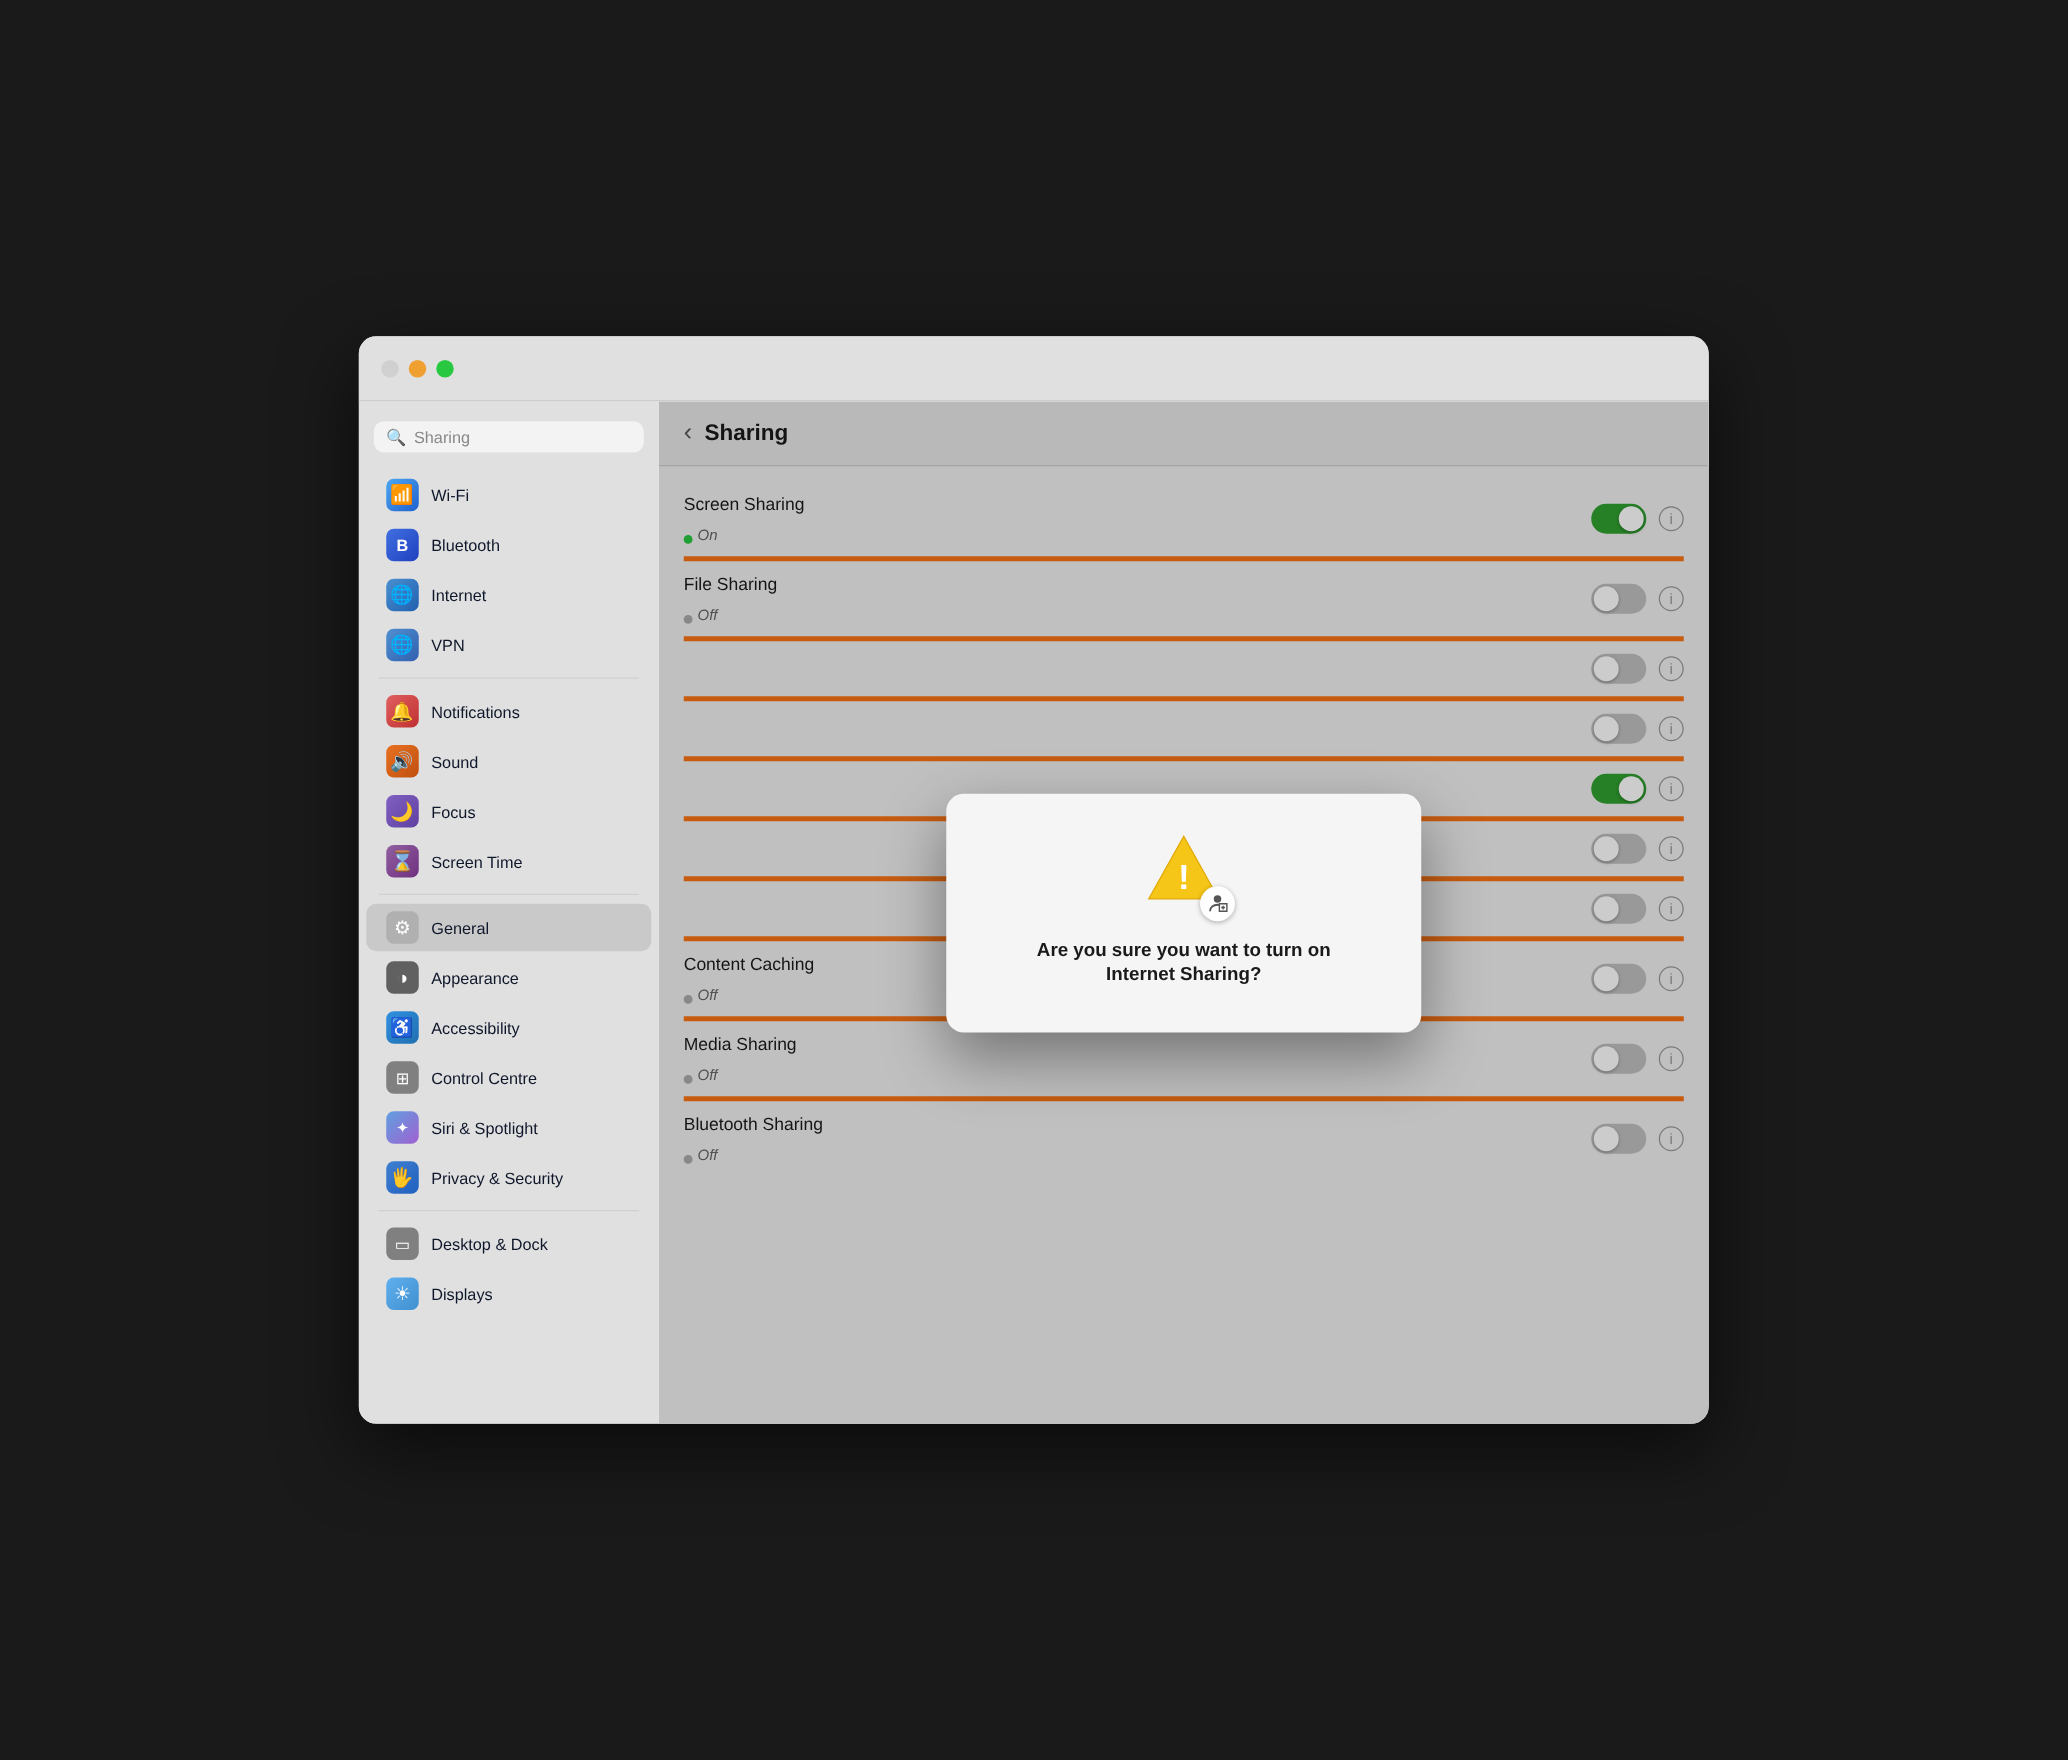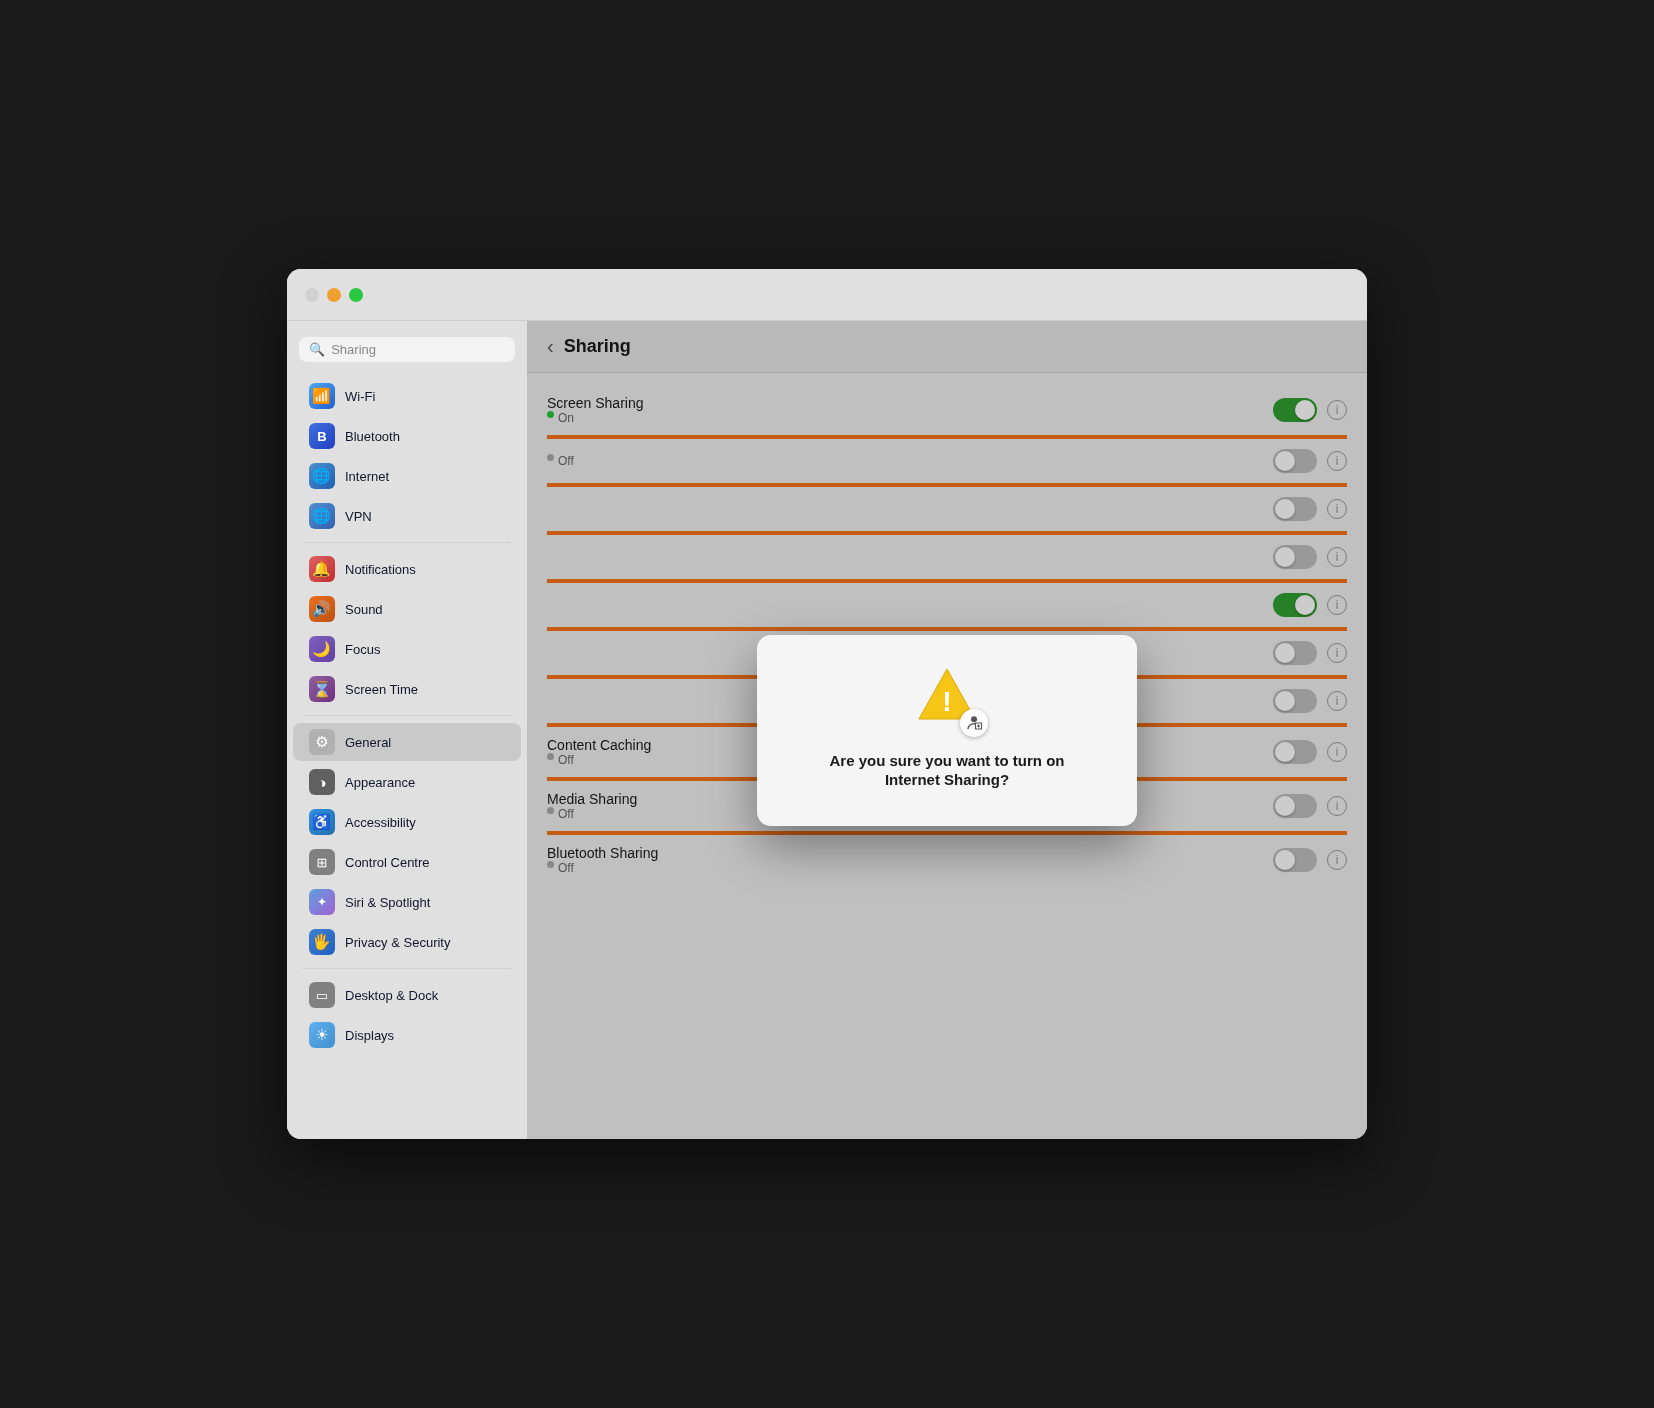--- a/index.html
+++ b/index.html
@@ -145,23 +145,24 @@
     .setting-info { flex: 1; }
     .setting-name {
       font-size: 14px;
       color: #1a1a1a;
       font-weight: 400;
     }
     .setting-status {
       font-size: 12px;
       color: #666;
       display: flex;
-      align-items: flex-start;
+      align-items: flex-end;
       gap: 4px;
-      margin-top: 0;
+      margin-top: 10px;
+      font-style: italic;
     }
     .status-dot {
       width: 7px;
       height: 7px;
       border-radius: 50%;
       display: inline-block;
     }
     .status-dot.green { background: #28c840; }
     .status-dot.gray { background: #aaa; }
     .setting-controls {
@@ -423,20 +424,21 @@
           <div class="setting-controls">
             <div class="toggle on">
                 <div class="toggle-knob"></div>
               </div>
             <button class="info-btn">i</button>
           </div>
         </div>
 
         <div class="setting-row">
           <div class="setting-info">
+            <div class="setting-name">File Sharing</div>
             <div class="setting-status">
               <span class="status-dot gray"></span>
               <span>Off</span>
             </div>
           </div>
           <div class="setting-controls">
             <div class="toggle off">
                 <div class="toggle-knob"></div>
               </div>
             <button class="info-btn">i</button>

